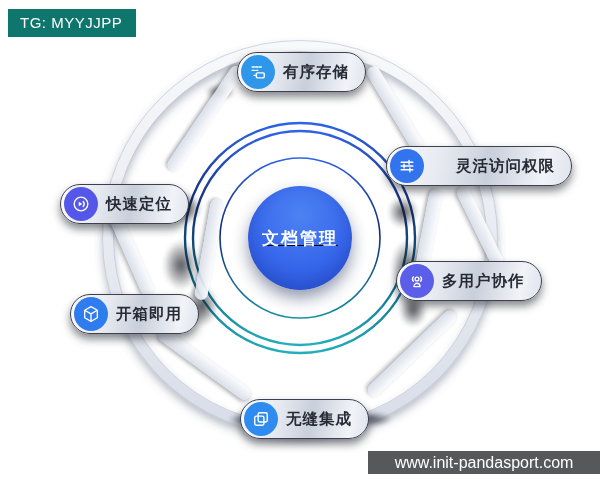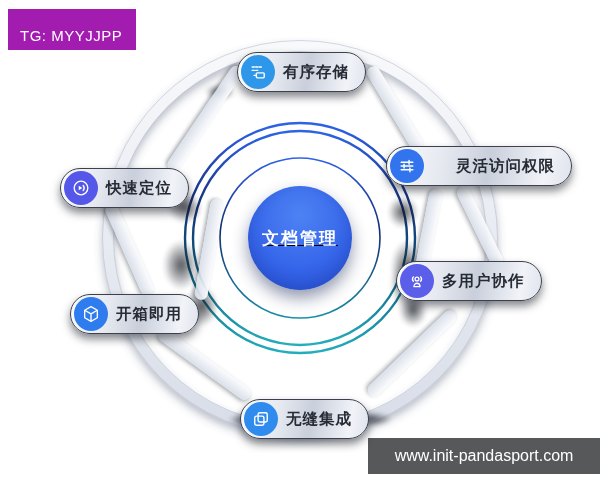--- a/index.html
+++ b/index.html
@@ -2,25 +2,25 @@
 <html><head>
 <meta charset="utf-8">
 <style>
   html,body{margin:0;padding:0;background:#fff;}
   .stage{
     position:relative;width:600px;height:480px;overflow:hidden;background:#ffffff;
     font-family:"Liberation Sans","DejaVu Sans",sans-serif;
   }
   
   .tg-badge{
-    position:absolute;left:8px;top:9px;background:#a21caf;color:#fff;
-    font-size:15px;letter-spacing:.5px;padding:18px 14px 6px 12px;white-space:nowrap;
+    position:absolute;left:8px;top:9px;background:#0f766e;color:#fff;
+    font-size:15px;letter-spacing:.5px;padding:5px 14px 6px 12px;white-space:nowrap;
   }
   .url-bar{
-    position:absolute;right:0;bottom:6px;width:232px;height:36px;background:#57585a;
+    position:absolute;right:0;bottom:6px;width:232px;height:23px;background:#57585a;
     color:#fff;font-size:16px;display:flex;align-items:center;justify-content:center;
     white-space:nowrap;
   }
   
   .rings{position:absolute;left:0;top:0;z-index:2;}
   
   .ribbon{
     position:absolute;height:13px;border-radius:7px;z-index:4;
     background:linear-gradient(180deg,rgba(250,251,253,.96),rgba(214,220,231,.9));
     box-shadow:0 2px 4px rgba(28,34,48,.38);
@@ -51,21 +51,21 @@
     width:34px;height:34px;border-radius:50%;flex:0 0 auto;
     display:flex;align-items:center;justify-content:center;
   }
   .pill-ico svg{display:block;}
   .pill-label{font-size:15.5px;font-weight:700;color:#262b35;letter-spacing:1px;white-space:nowrap;}
   .p-top{left:237px;top:52px;}
   .p-rup{left:386px;top:146px;gap:32px;}
   .p-rlo{left:396px;top:261px;}
   .p-bot{left:240px;top:399px;}
   .p-llo{left:70px;top:294px;}
-  .p-lup{left:60px;top:168px;}
+  .p-lup{left:60px;top:184px;}
 </style>
 </head>
 <body>
 
 <div class="stage">
 
   <svg class="rings" width="600" height="480" viewBox="0 0 600 480">
     <defs>
       <linearGradient id="silverGrad" x1="0" y1="0" x2="0" y2="1">
         <stop offset="0" stop-color="#f8f9fb"></stop>

